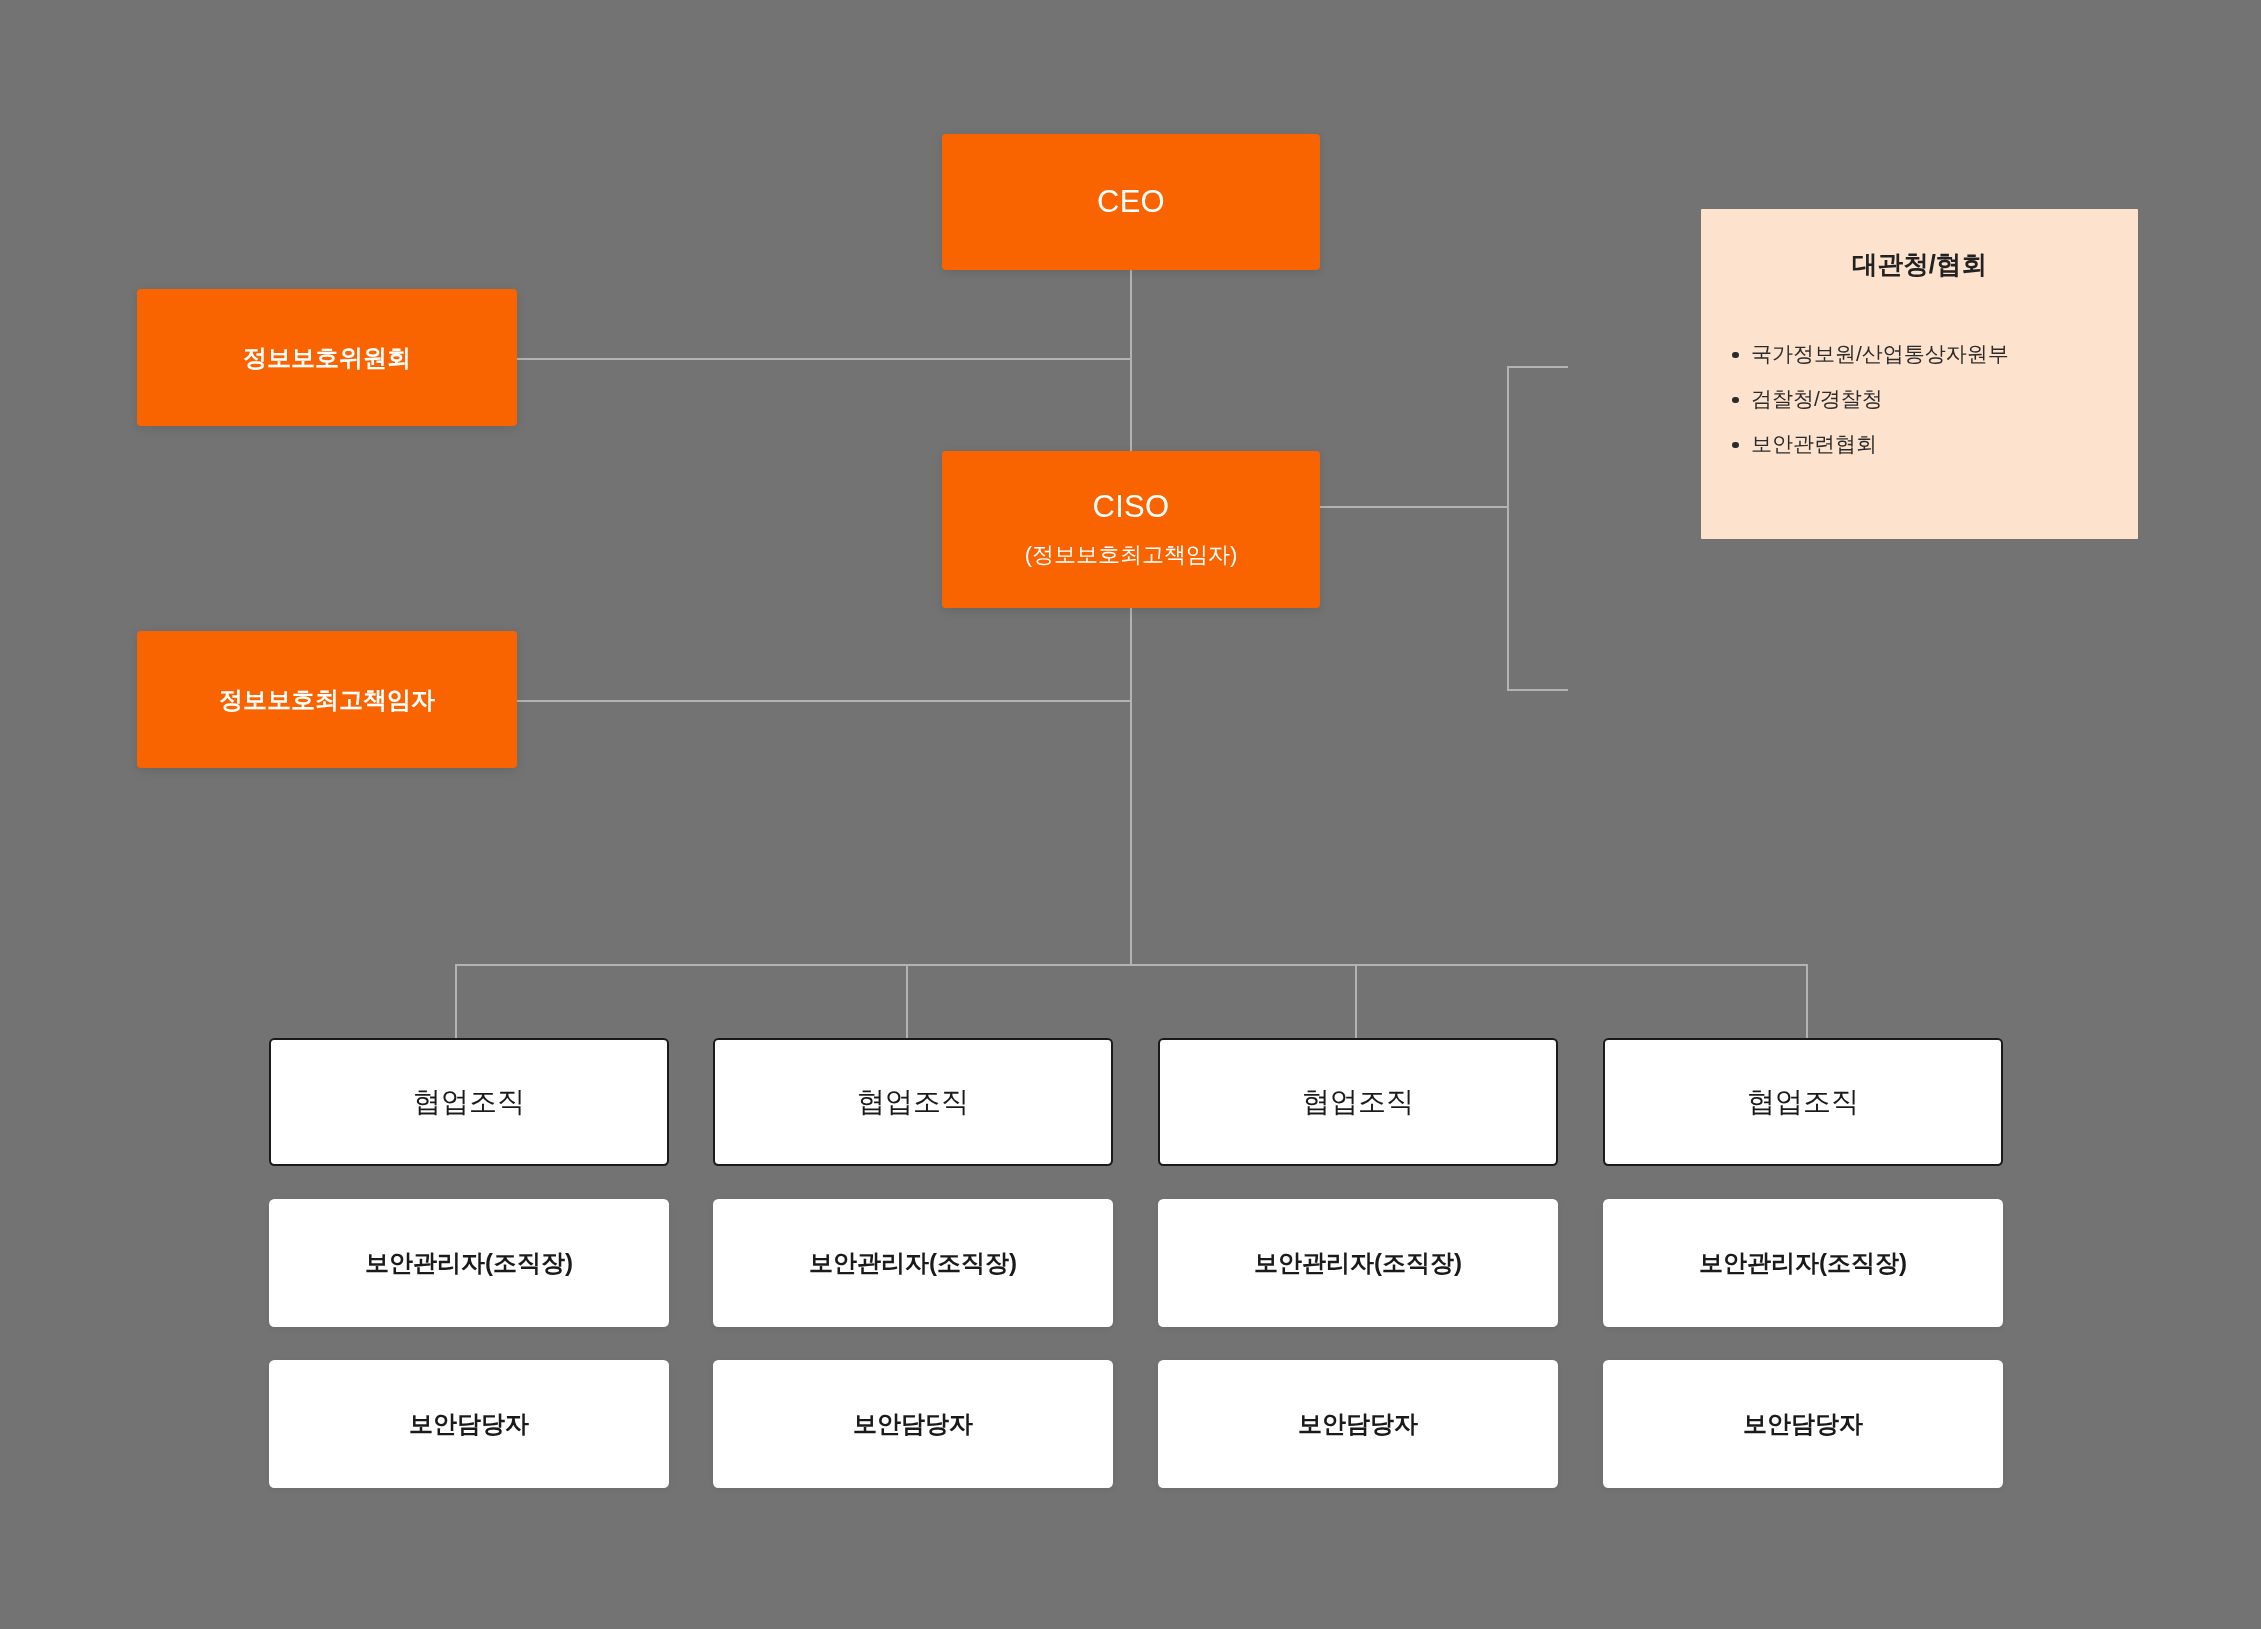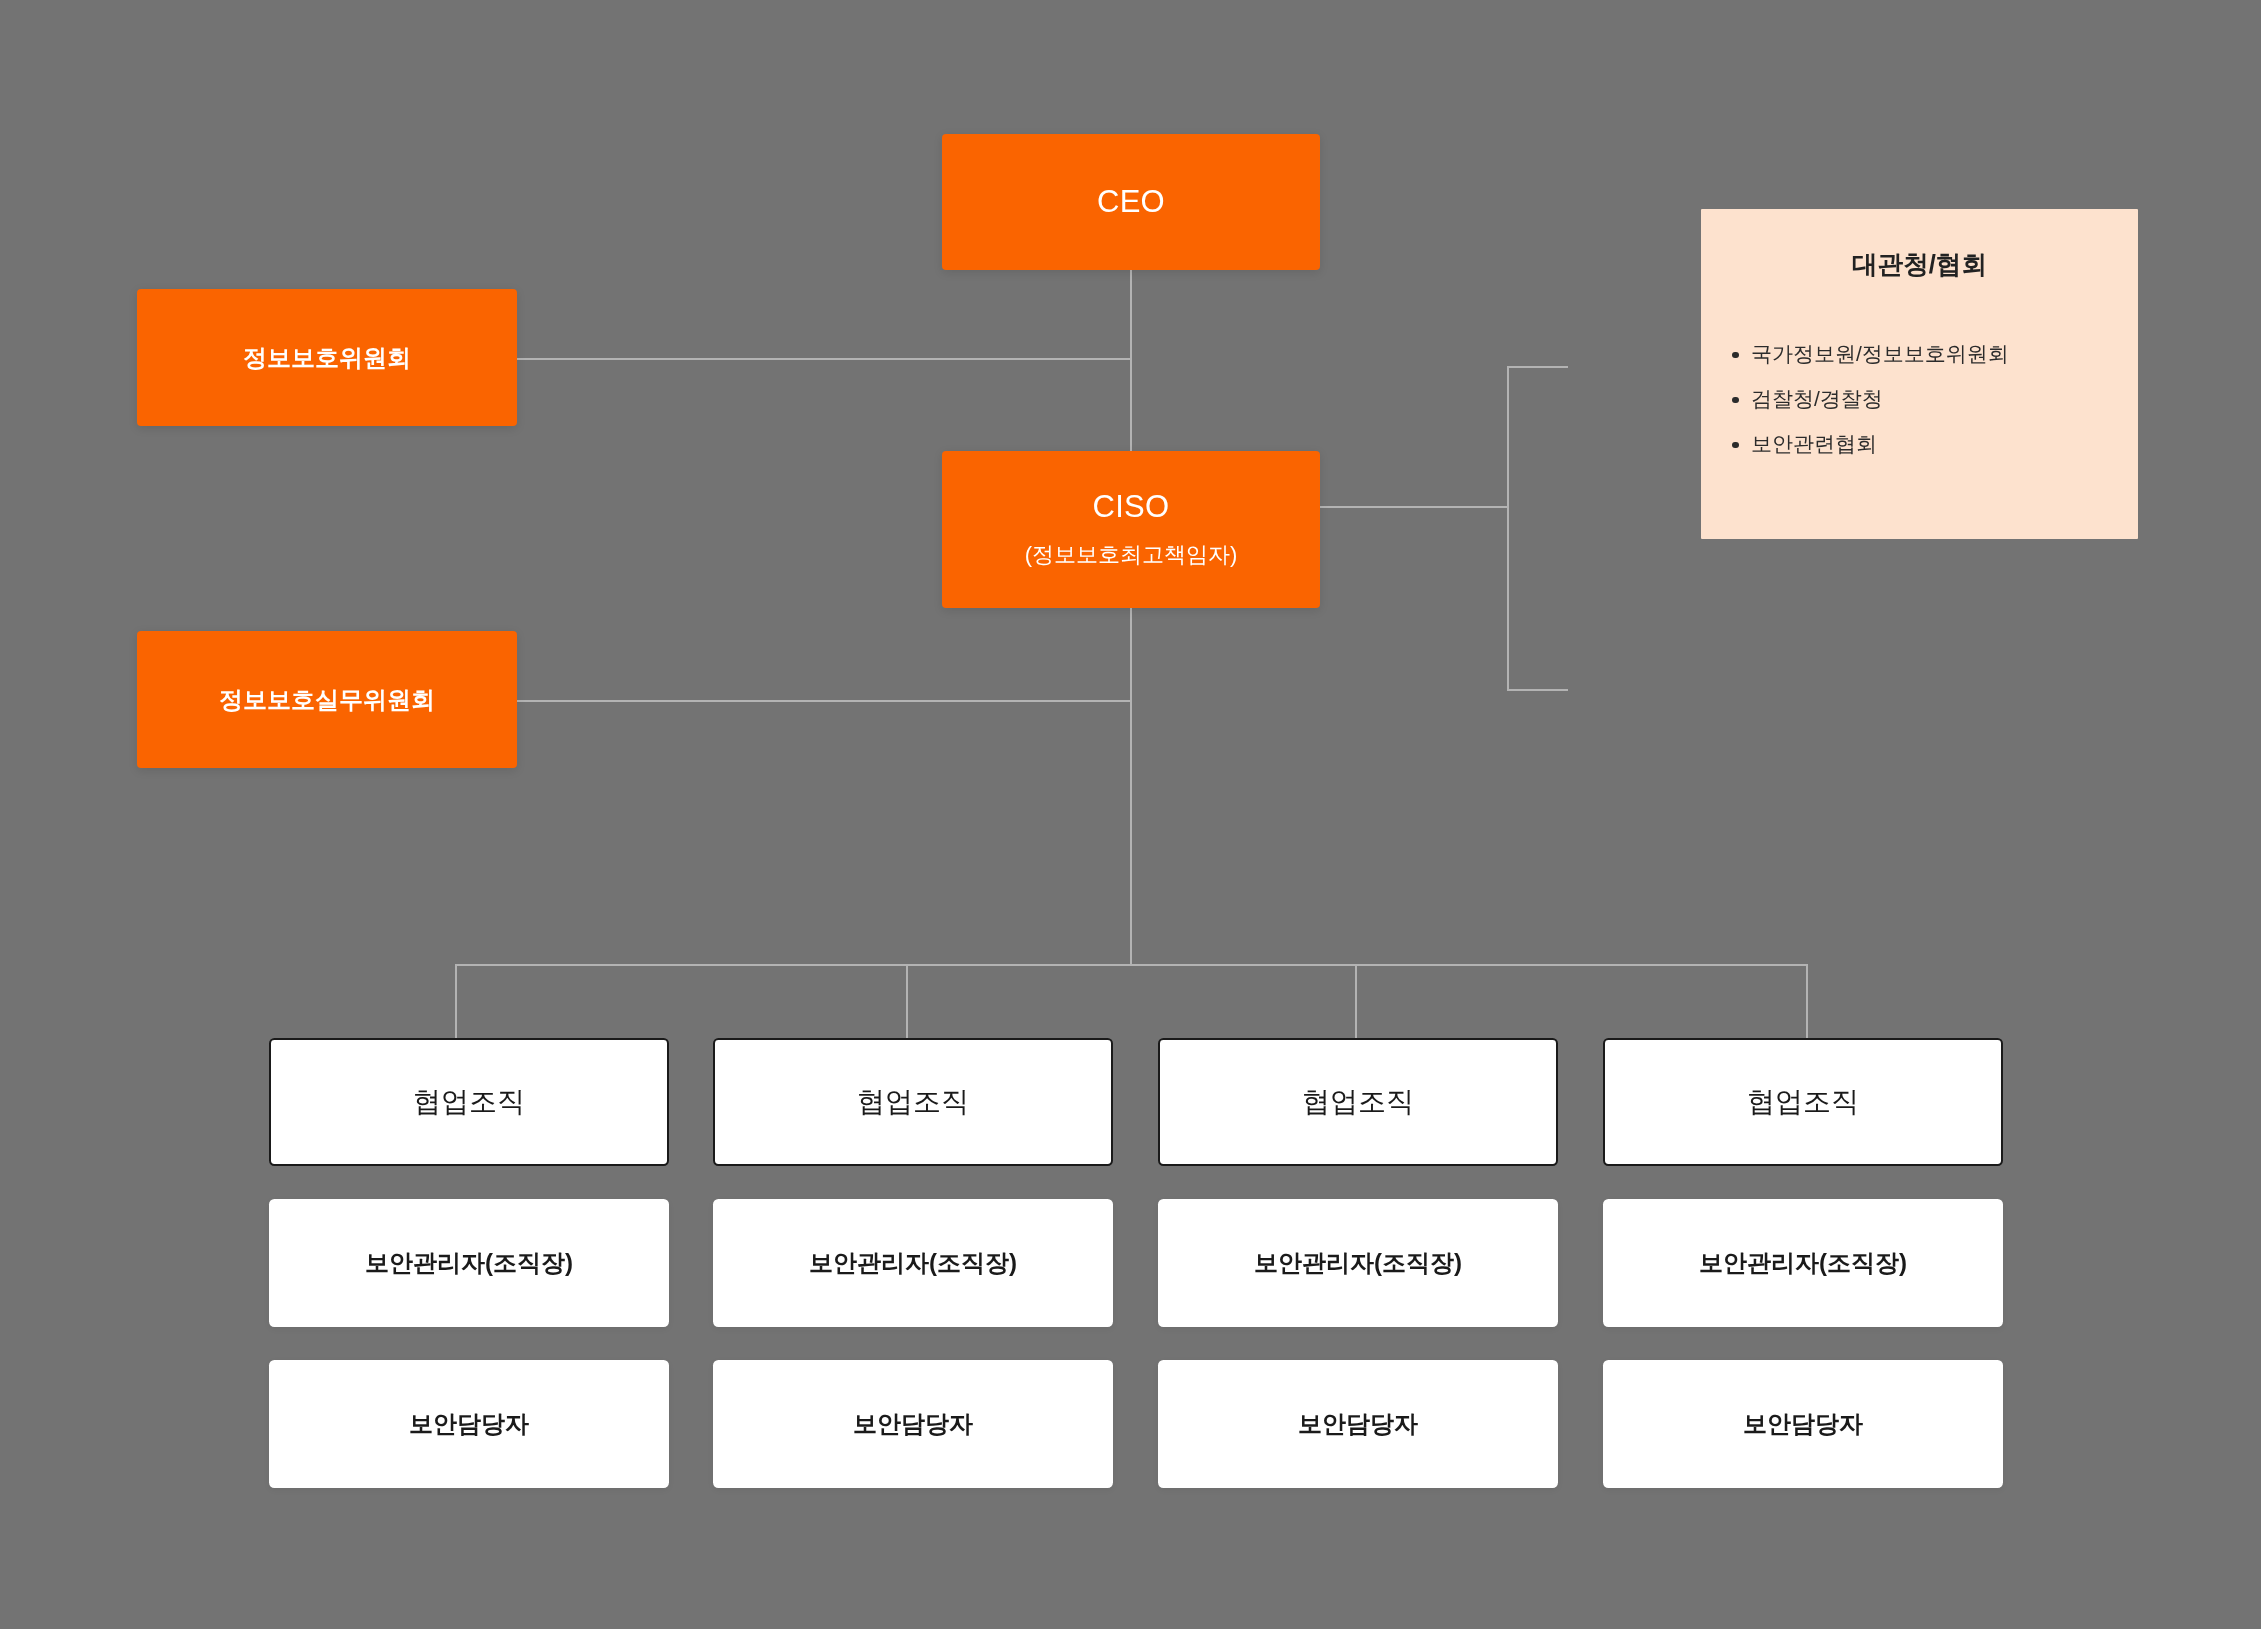--- a/index.html
+++ b/index.html
@@ -144,27 +144,27 @@
   <div class="node orange" style="left:942px; top:451px; width:378px; height:157px;">
     <span class="t-ciso-main">CISO</span>
     <span class="t-ciso-sub">(정보보호최고책임자)</span>
   </div>
 
   <div class="node orange" style="left:137px; top:289px; width:380px; height:137px;">
     <span class="t-committee">정보보호위원회</span>
   </div>
 
   <div class="node orange" style="left:137px; top:631px; width:380px; height:137px;">
-    <span class="t-committee">정보보호실무위원회</span>
+    <span class="t-committee">정보보호최고책임자</span>
   </div>
 
   <div class="node pink" style="left:1701px; top:209px; width:437px; height:330px; padding:38px 27px 0 27px;">
     <div class="t-agency-title">대관청/협회</div>
     <ul class="agency-list" style="margin-top:61px;">
-      <li><span class="bullet"></span><span>국가정보원/정보보호위원회</span></li>
+      <li><span class="bullet"></span><span>국가정보원/산업통상자원부</span></li>
       <li><span class="bullet"></span><span>검찰청/경찰청</span></li>
       <li><span class="bullet"></span><span>보안관련협회</span></li>
     </ul>
   </div>
 
 
   <div class="node outlined" style="left:269px; top:1038px; width:400px; height:128px;">
     <span class="t-collab">협업조직</span>
   </div>
   <div class="node plain" style="left:269px; top:1199px; width:400px; height:128px;">

